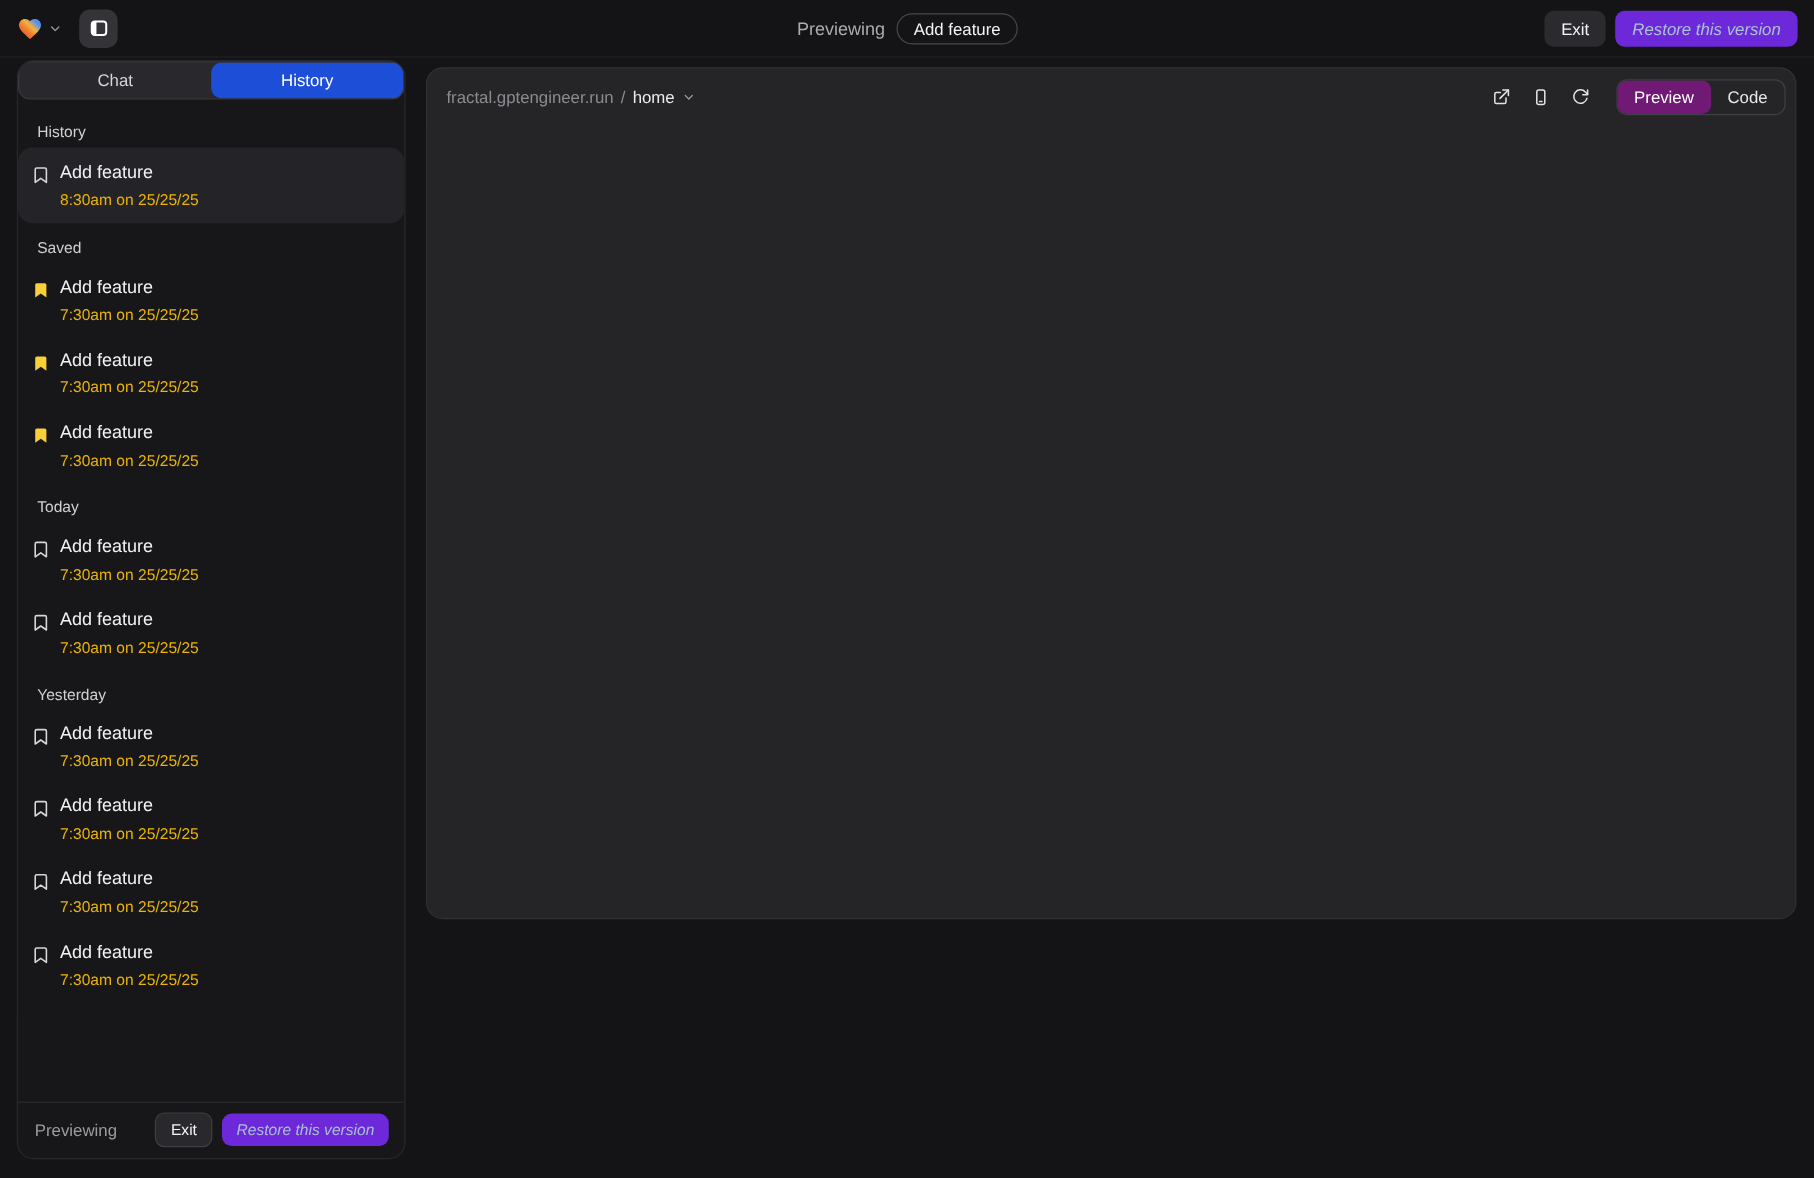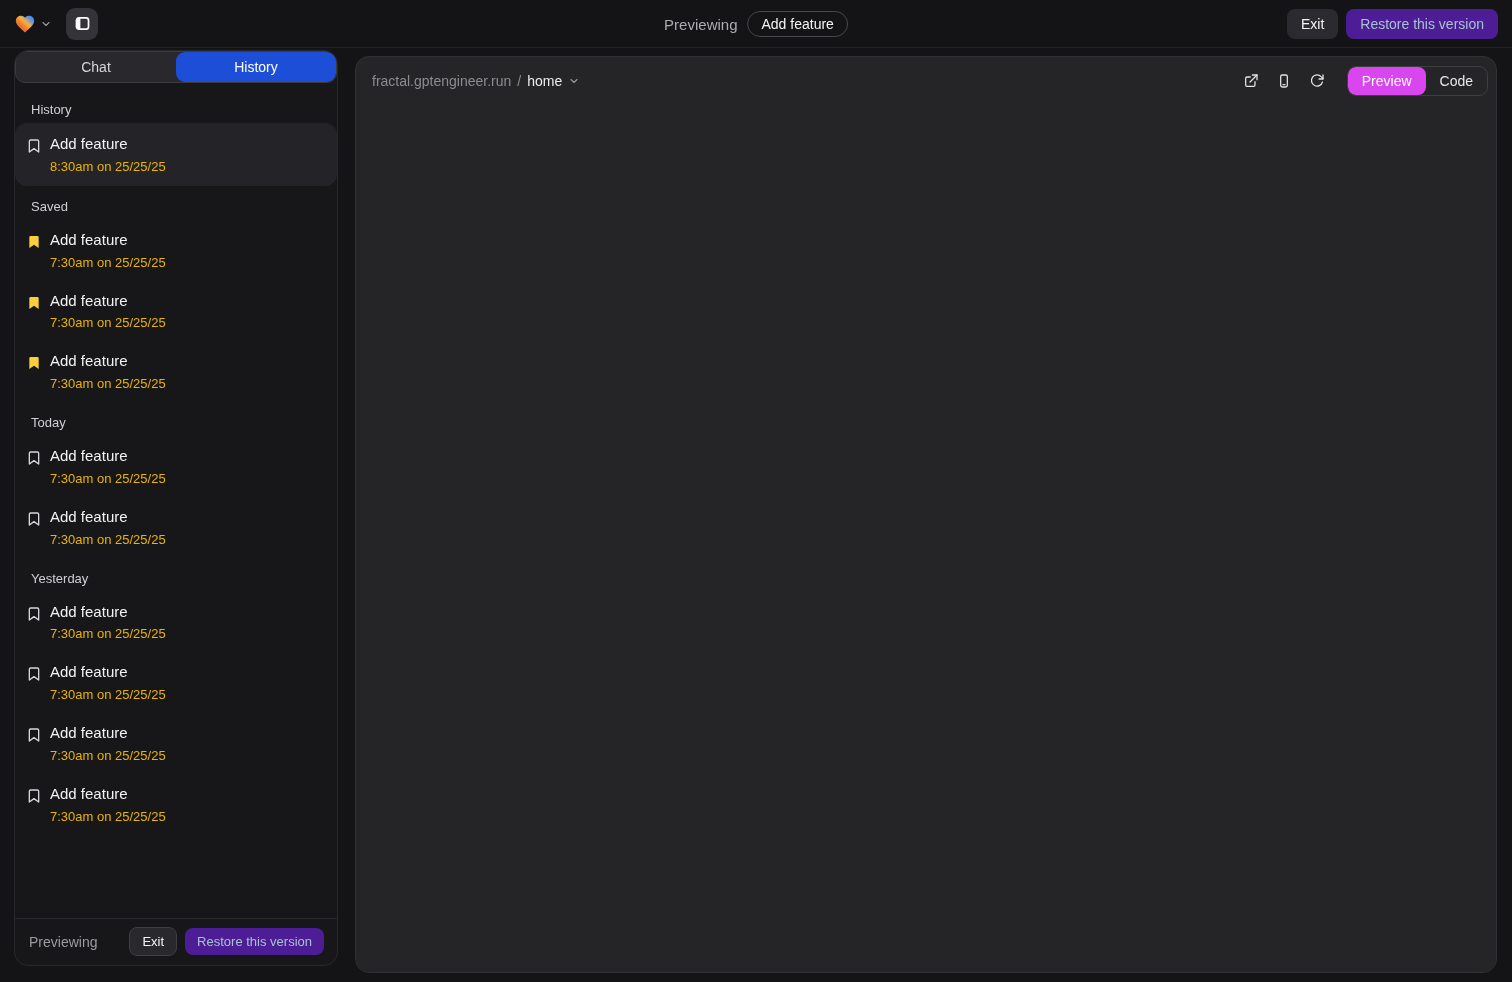--- a/index.html
+++ b/index.html
@@ -30,21 +30,21 @@
     height:48px; display:flex; align-items:center; gap:10px;
   }
   .previewing-label { font-size:15px; color:#ababb0; }
   .version-pill {
     font-size:14px; font-weight:500; color:#f4f4f5;
     border:1px solid #48484d; border-radius:999px; padding:4px 13px;
   }
   .topbar-right { margin-left:auto; display:flex; align-items:center; gap:8px; }
   .btn { border:none; cursor:pointer; font-family:inherit; border-radius:8px; font-size:14px; }
   .btn-dark { background:#2b2b2f; color:#f4f4f5; padding:7px 14px; }
-  .btn-blue { background:#4c1d95; color:#a9c2d0; padding:7px 14px; }
+  .btn-blue { background:#6d28d9; color:#a9c2d0; padding:7px 14px;font-style:italic; }
   
   .content { display:flex; height:934px; align-items:flex-start; }
   
   .sidebar {
     width:324px; margin:2px 0 0 14px; height:916px;
     display:flex; flex-direction:column;
     border:1px solid #28282c; border-radius:14px;
     background:#17171a; overflow:hidden;
   }
   .seg-tabs {
@@ -69,35 +69,35 @@
   .sidebar-footer {
     flex:none; border-top:1px solid #2a2a2e;
     display:flex; align-items:center; gap:8px;
     padding:8px 13px 9px 14px;
   }
   .footer-status { font-size:14px; color:#9b9ba1; margin-right:auto; }
   .btn-sm { font-size:13px; padding:6px 12px; }
   .btn-dark-bordered { background:#29292d; border:1px solid #3e3e43; color:#f4f4f5; }
   
   .preview-panel {
-    flex:1; margin:8px 15px 0 17px; height:917px;
+    flex:1; margin:8px 15px 0 17px; height:710px;
     background:#252528; border:1px solid #313135; border-radius:14px;
     display:flex; flex-direction:column; overflow:hidden;
   }
   .preview-header { height:48px; display:flex; align-items:center; padding:0 8px 0 16px; flex:none; }
   .breadcrumb { display:flex; align-items:center; gap:6px; font-size:14px; cursor:pointer; }
   .breadcrumb .domain { color:#8b8b91; }
   .breadcrumb .sep { color:#8b8b91; }
   .breadcrumb .page { color:#ececee; font-weight:500; }
   .preview-actions { margin-left:auto; display:flex; align-items:center; gap:15px; }
   .icon-btn { background:none; border:none; cursor:pointer; width:18px; height:18px; padding:0; display:flex; align-items:center; justify-content:center; }
   .icon-btn svg { width:16px; height:16px; stroke:#e4e4e7; fill:none; stroke-width:1.9; stroke-linecap:round; stroke-linejoin:round; }
   .view-seg { display:flex; border:1px solid #3e3e43; border-radius:9px; overflow:hidden; margin-left:6px; }
   .view-tab { border:none; background:transparent; cursor:pointer; font-family:inherit; font-size:14px; color:#e8e8ea; padding:6px 14px; }
-  .view-tab.active { background:#d946ef; color:#ffffff; border-radius:8px; font-weight:500; }
+  .view-tab.active { background:#701a75; color:#ffffff; border-radius:8px; font-weight:500; }
   .preview-body { flex:1; background:#252528; }
 </style>
 </head>
 <body>
 
 <header class="topbar">
   <div class="topbar-left">
     <button class="logo-btn">
       <svg class="heart" viewBox="0 0 24 24">
         <defs>

